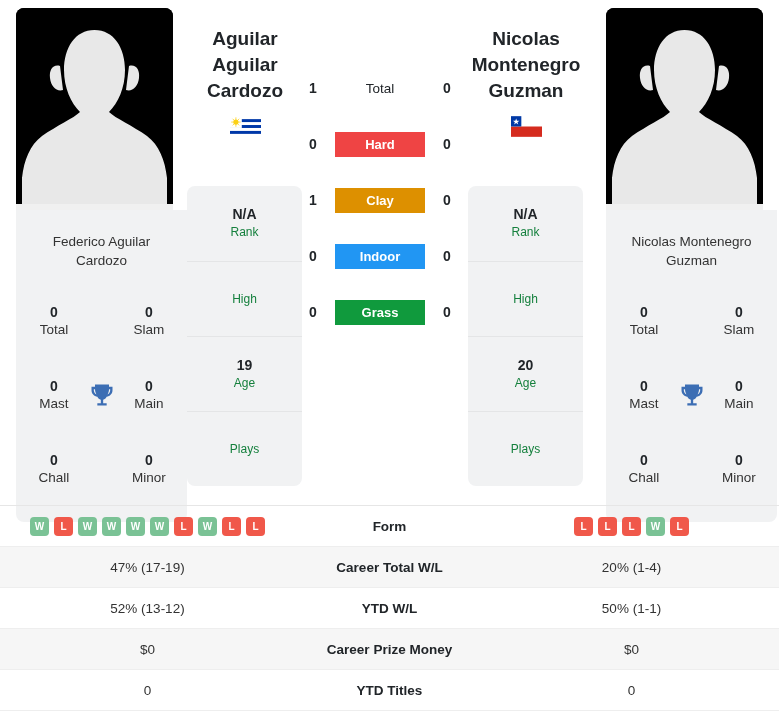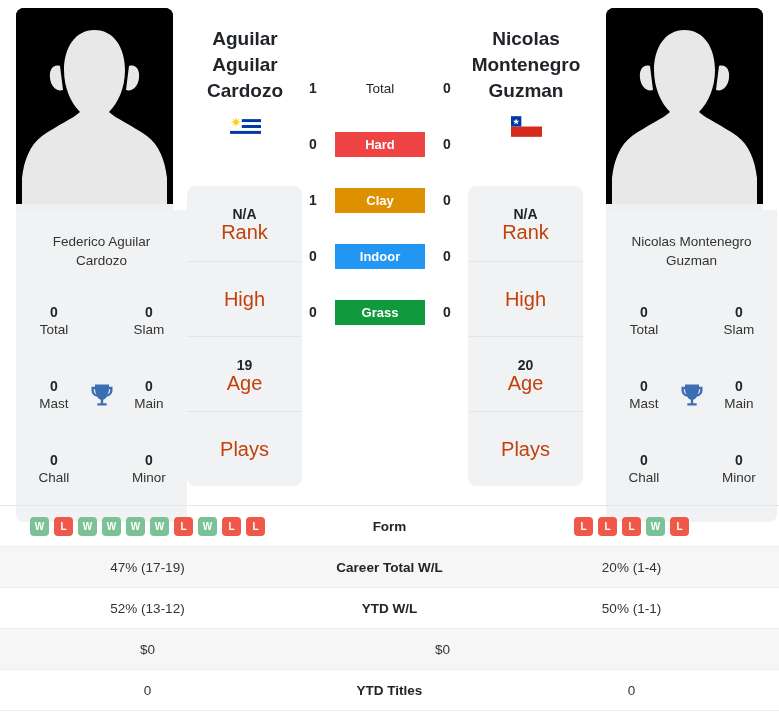--- a/index.html
+++ b/index.html
@@ -132,22 +132,22 @@
   .infocard:first-child { border-radius: 8px 8px 0 0; }
   .infocard:last-child  { border-radius: 0 0 8px 8px; }
   .infocard + .infocard { border-top: 1px solid #e4e5e6; }
   .infocard .v {
     font-size: 14px;
     font-weight: bold;
     color: #212529;
     line-height: 18px;
   }
   .infocard .k {
-    font-size: 20px;
-    color: #c2410c;
+    font-size: 12px;
+    color: #15803d;
     line-height: 19px;
   }
 
   
   .surfaces {
     position: absolute;
     left: 305px;
     top: 60px;
     width: 150px;
   }
@@ -478,20 +478,21 @@
     </div>
 
     <div class="trow">
       <div class="tcell side">52% (13-12)</div>
       <div class="tcell mid">YTD W/L</div>
       <div class="tcell side">50% (1-1)</div>
     </div>
 
     <div class="trow alt">
       <div class="tcell side">$0</div>
+      <div class="tcell mid">Career Prize Money</div>
       <div class="tcell side">$0</div>
     </div>
 
     <div class="trow">
       <div class="tcell side">0</div>
       <div class="tcell mid">YTD Titles</div>
       <div class="tcell side">0</div>
     </div>
 
   </div>

